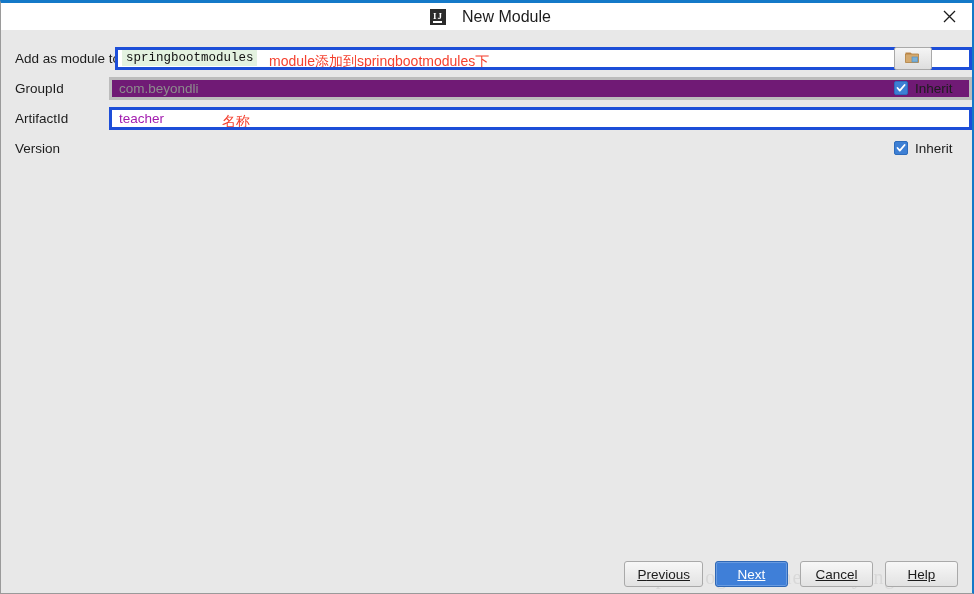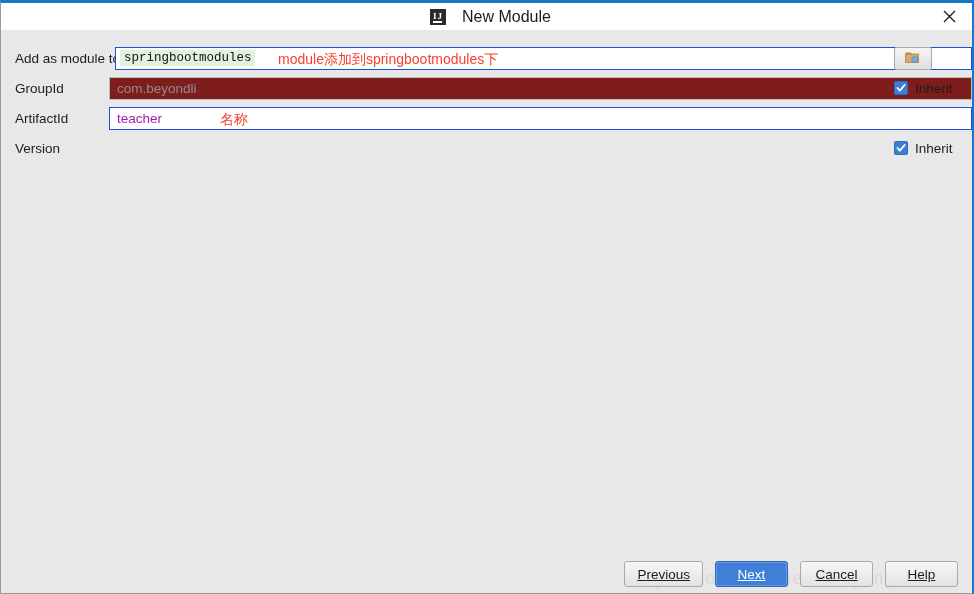--- a/index.html
+++ b/index.html
@@ -105,28 +105,28 @@
     box-sizing: border-box;
     font-size: 13.5px;
     color: #1c1c1c;
     white-space: nowrap;
   }
   .field {
     position: relative;
     width: 918px;
     height: 23px;
     box-sizing: border-box;
-    border: 1px solid #1d4ed8;
+    border: 3px solid #1d4ed8;
     background: #ffffff;
     display: flex;
     align-items: center;
     overflow: hidden;
   }
   .field.disabled {
-    background: #7f1d1d;
+    background: #701a75;
     border-color: #bcbcbc;
   }
   .field-value {
     padding-left: 7px;
     font-size: 13.5px;
     color: #a21caf;
     white-space: nowrap;
   }
   .field-value.mono {
     font-family: "Liberation Mono", "DejaVu Sans Mono", monospace;
@@ -138,21 +138,21 @@
   }
   .field-value.muted { color: #8d8d8d; }
 
   .annot {
     position: absolute;
     font-size: 14px;
     color: #f4402f;
     white-space: nowrap;
     pointer-events: none;
   }
-  .annot.a1 { left: 162px; top: 3px; }
+  .annot.a1 { left: 151px; top: 3px; }
   .annot.a2 { left: 110px; top: 3px; }
 
   
   .right-ctl {
     position: absolute;
     left: 893px;
     display: flex;
     align-items: center;
     height: 30px;
   }

